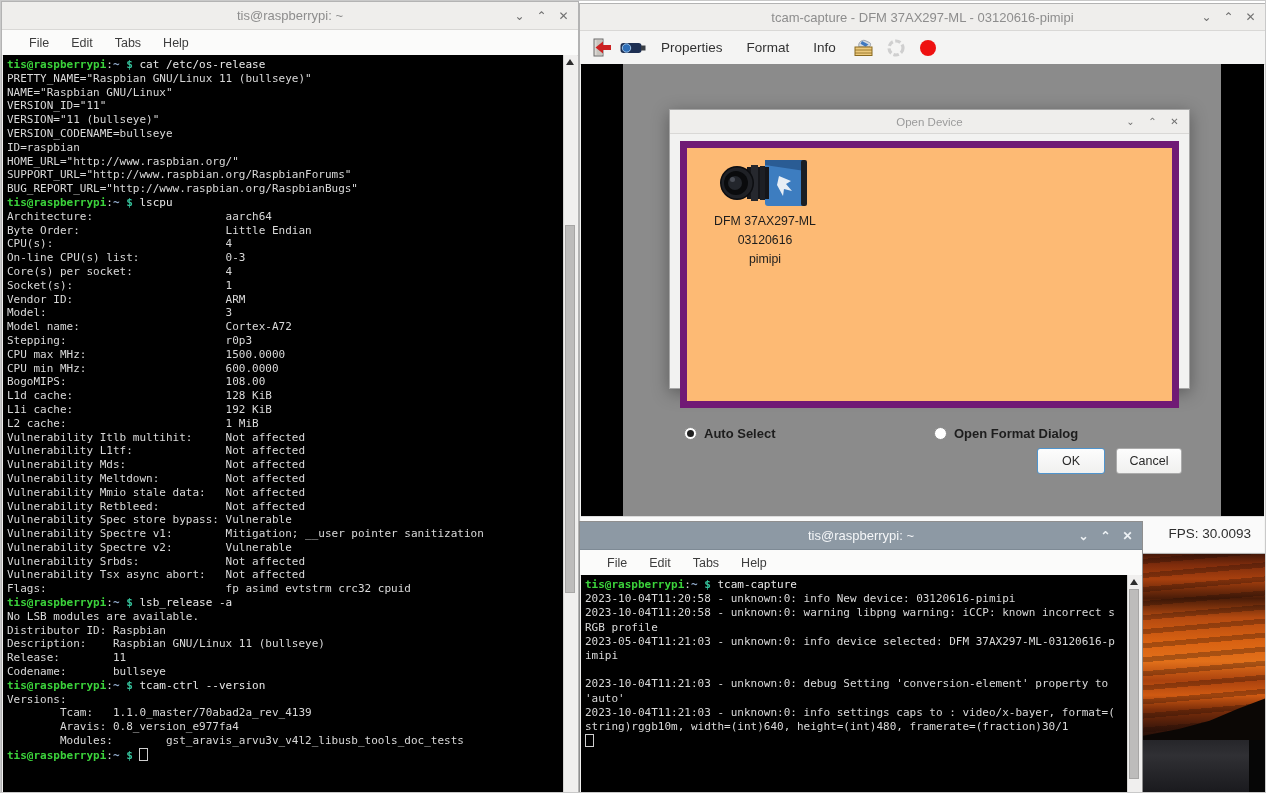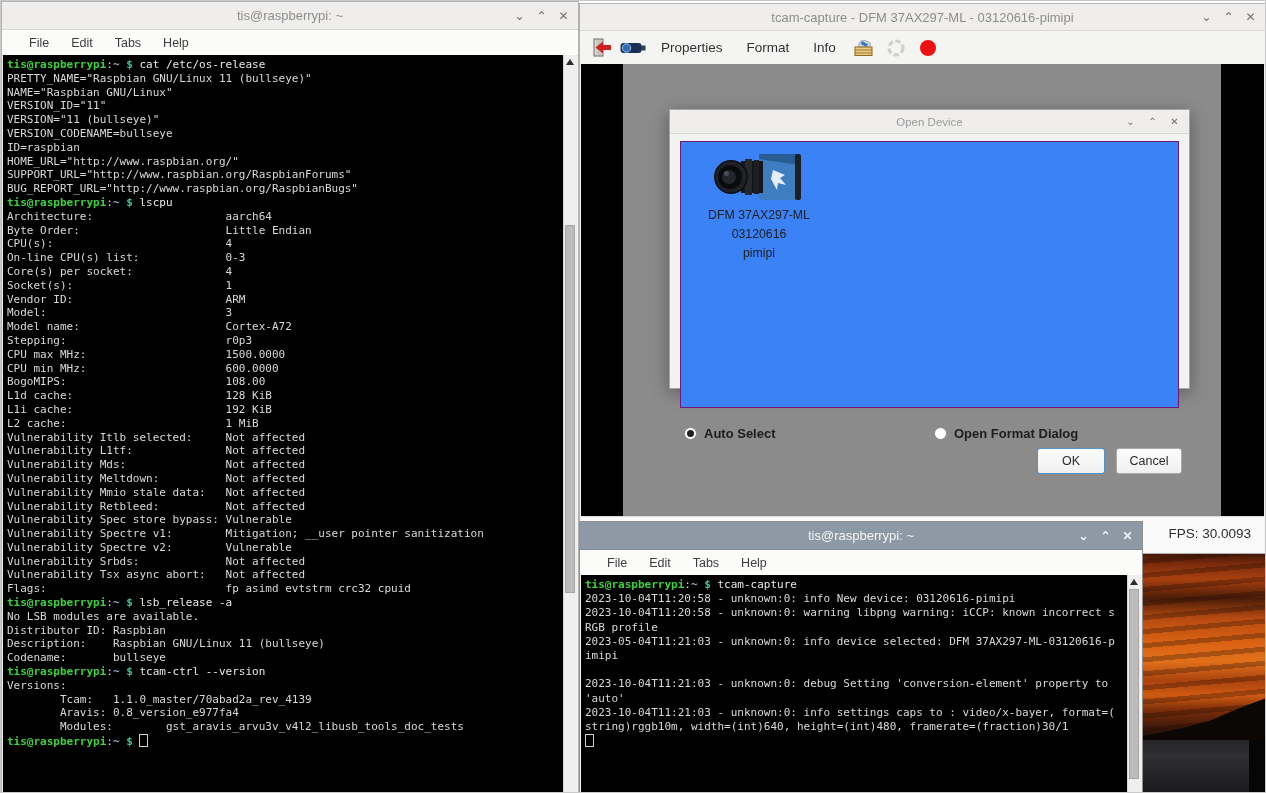--- a/index.html
+++ b/index.html
@@ -52,22 +52,22 @@
   .statusbar{position:absolute;left:1px;right:1px;bottom:1px;height:35px;background:#fafafa;border-top:1px solid #dcdcdc;}
   .fps{position:absolute;right:13px;top:0;line-height:33px;font-size:13.5px;color:#2e2e2e;}
 
   
   #open-device-dialog{position:absolute;left:668px;top:108px;width:521px;height:280px;z-index:5;
                       background:#f2f2f1;border:1px solid #a6a6a6;box-sizing:border-box;
                       box-shadow:0 4px 16px rgba(0,0,0,0.35);}
   #open-device-dialog .titlebar{height:23px;background:#efeeec;}
   #open-device-dialog .titlebar .title{font-size:11.5px;color:#9b9b9b;}
   #open-device-dialog .wbtn{font-size:10px;}
-  .device-panel{position:absolute;left:10px;top:31px;width:499px;height:267px;background:#3b82f6;
-                border:1px solid #701a75;box-sizing:border-box;padding-left:11px;}
+  .device-panel{position:absolute;left:10px;top:31px;width:499px;height:267px;background:#fdba74;
+                border:7px solid #701a75;box-sizing:border-box;padding-left:11px;}
   .device-item{position:absolute;left:10px;top:6px;width:136px;text-align:center;}
   .device-item svg{display:block;margin:0 auto;}
   .device-label{font-size:12.3px;color:#1d1d1d;line-height:19px;}
   .radio-row{position:absolute;top:316px;display:flex;align-items:center;gap:7px;font-weight:bold;}
   .radio{width:13px;height:13px;border-radius:50%;border:1px solid #8a8a8a;background:#fff;
          display:inline-flex;align-items:center;justify-content:center;box-sizing:border-box;}
   .radio .dot{width:7px;height:7px;border-radius:50%;background:#1f1f1f;display:none;}
   .radio.selected .dot{display:block;}
   .radio-label{font-size:13px;color:#1d1d1d;}
   .btn{position:absolute;top:338px;height:26px;font-family:"Liberation Sans",sans-serif;font-size:12.5px;color:#2a2a2a;
@@ -208,36 +208,37 @@
           <div class="tline"><span class="t-out">Vendor ID:                       ARM</span></div>
           <div class="tline"><span class="t-out">Model:                           3</span></div>
           <div class="tline"><span class="t-out">Model name:                      Cortex-A72</span></div>
           <div class="tline"><span class="t-out">Stepping:                        r0p3</span></div>
           <div class="tline"><span class="t-out">CPU max MHz:                     1500.0000</span></div>
           <div class="tline"><span class="t-out">CPU min MHz:                     600.0000</span></div>
           <div class="tline"><span class="t-out">BogoMIPS:                        108.00</span></div>
           <div class="tline"><span class="t-out">L1d cache:                       128 KiB</span></div>
           <div class="tline"><span class="t-out">L1i cache:                       192 KiB</span></div>
           <div class="tline"><span class="t-out">L2 cache:                        1 MiB</span></div>
-          <div class="tline"><span class="t-out">Vulnerability Itlb selected:     Not affected</span></div>
+          <div class="tline"><span class="t-out">Vulnerability Itlb multihit:     Not affected</span></div>
           <div class="tline"><span class="t-out">Vulnerability L1tf:              Not affected</span></div>
           <div class="tline"><span class="t-out">Vulnerability Mds:               Not affected</span></div>
           <div class="tline"><span class="t-out">Vulnerability Meltdown:          Not affected</span></div>
           <div class="tline"><span class="t-out">Vulnerability Mmio stale data:   Not affected</span></div>
           <div class="tline"><span class="t-out">Vulnerability Retbleed:          Not affected</span></div>
           <div class="tline"><span class="t-out">Vulnerability Spec store bypass: Vulnerable</span></div>
           <div class="tline"><span class="t-out">Vulnerability Spectre v1:        Mitigation; __user pointer sanitization</span></div>
           <div class="tline"><span class="t-out">Vulnerability Spectre v2:        Vulnerable</span></div>
           <div class="tline"><span class="t-out">Vulnerability Srbds:             Not affected</span></div>
           <div class="tline"><span class="t-out">Vulnerability Tsx async abort:   Not affected</span></div>
           <div class="tline"><span class="t-out">Flags:                           fp asimd evtstrm crc32 cpuid</span></div>
           <div class="tline"><span class="t-user">tis@raspberrypi</span><span class="t-sep">:</span><span class="t-path">~</span><span class="t-sym"> $ </span><span class="t-cmd">lsb_release -a</span></div>
           <div class="tline"><span class="t-out">No LSB modules are available.</span></div>
           <div class="tline"><span class="t-out">Distributor ID: Raspbian</span></div>
           <div class="tline"><span class="t-out">Description:    Raspbian GNU/Linux 11 (bullseye)</span></div>
+          <div class="tline"><span class="t-out">Release:        11</span></div>
           <div class="tline"><span class="t-out">Codename:       bullseye</span></div>
           <div class="tline"><span class="t-user">tis@raspberrypi</span><span class="t-sep">:</span><span class="t-path">~</span><span class="t-sym"> $ </span><span class="t-cmd">tcam-ctrl --version</span></div>
           <div class="tline"><span class="t-out">Versions:</span></div>
           <div class="tline"><span class="t-out">        Tcam:   1.1.0_master/70abad2a_rev_4139</span></div>
           <div class="tline"><span class="t-out">        Aravis: 0.8_version_e977fa4</span></div>
           <div class="tline"><span class="t-out">        Modules:        gst_aravis_arvu3v_v4l2_libusb_tools_doc_tests</span></div>
           <div class="tline"><span class="t-user">tis@raspberrypi</span><span class="t-sep">:</span><span class="t-path">~</span><span class="t-sym"> $ </span><span class="t-cursor"></span></div>
         </div>
       <div class="scrollbar">
         <span class="sb-up"></span>

